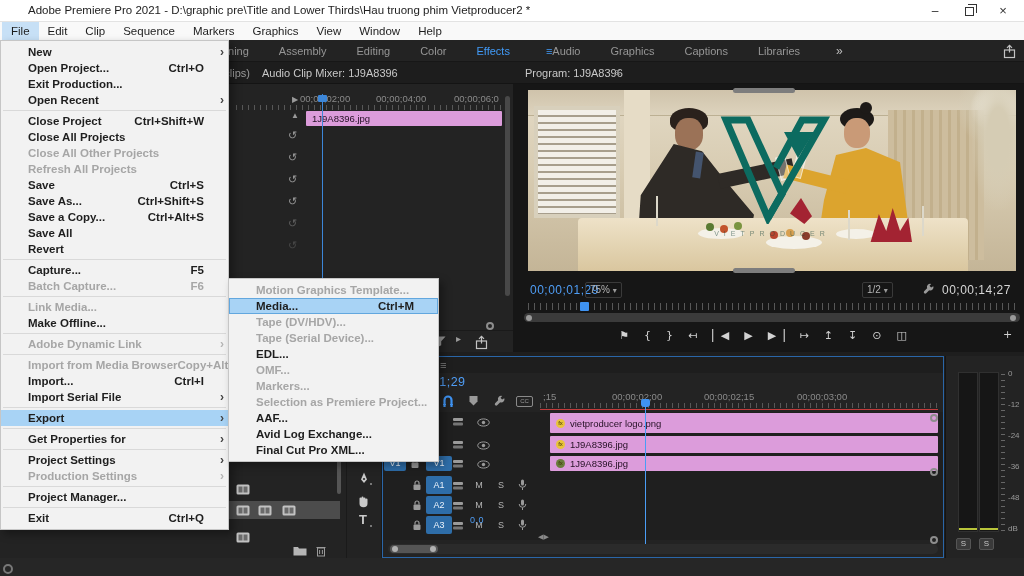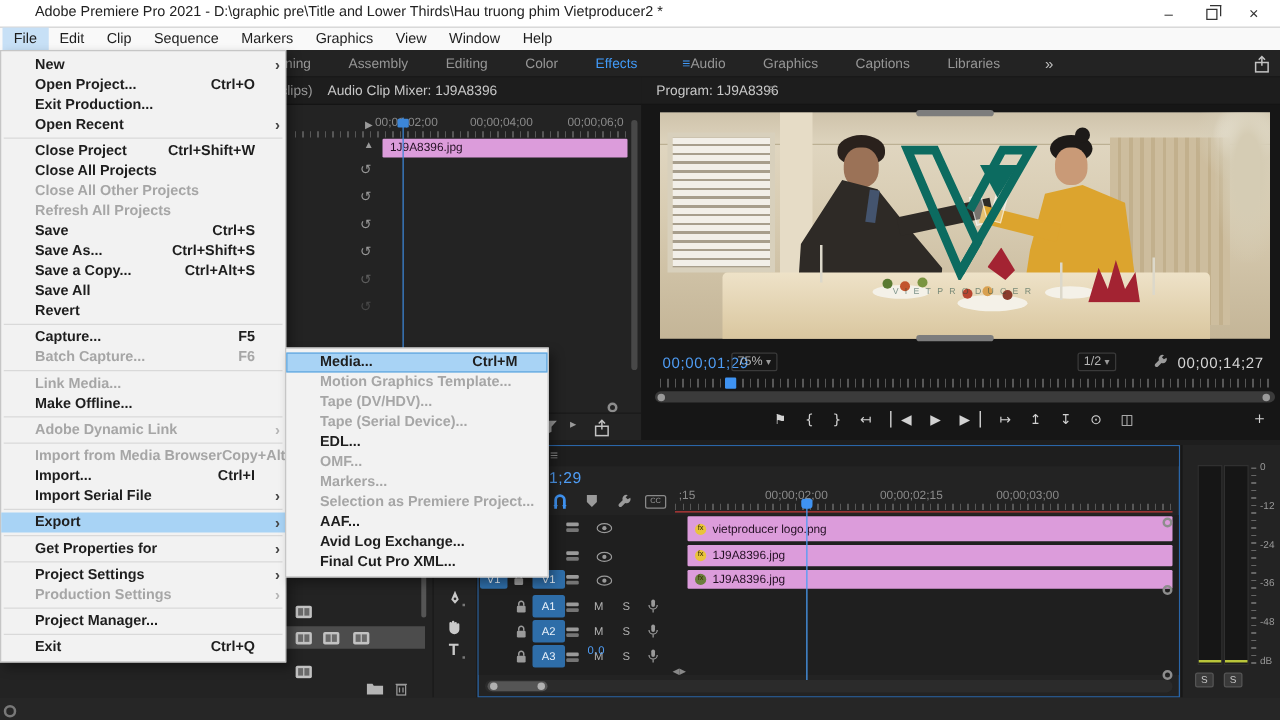--- a/index.html
+++ b/index.html
@@ -575,31 +575,31 @@
       </div>
       <div class="menu-sep"></div>
       <div class="menu-item">
         <span class="mi-label">Exit</span>
         <span class="mi-shortcut">Ctrl+Q</span>
         <span class="mi-arrow"></span>
       </div>
     </div>
 
   <div class="abs menu" style="left:228px; top:278px; width:211px; z-index:31;" id="exportMenu">
+      <div class="menu-item disabled">
+        <span class="mi-label">Motion Graphics Template...</span>
+        <span class="mi-shortcut"></span>
+        <span class="mi-arrow"></span>
+      </div>
       <div class="menu-item highlight bordered">
         <span class="mi-label">Media...</span>
         <span class="mi-shortcut">Ctrl+M</span>
         <span class="mi-arrow"></span>
       </div>
       <div class="menu-item disabled">
-        <span class="mi-label">Motion Graphics Template...</span>
-        <span class="mi-shortcut"></span>
-        <span class="mi-arrow"></span>
-      </div>
-      <div class="menu-item disabled">
         <span class="mi-label">Tape (DV/HDV)...</span>
         <span class="mi-shortcut"></span>
         <span class="mi-arrow"></span>
       </div>
       <div class="menu-item disabled">
         <span class="mi-label">Tape (Serial Device)...</span>
         <span class="mi-shortcut"></span>
         <span class="mi-arrow"></span>
       </div>
       <div class="menu-item">

